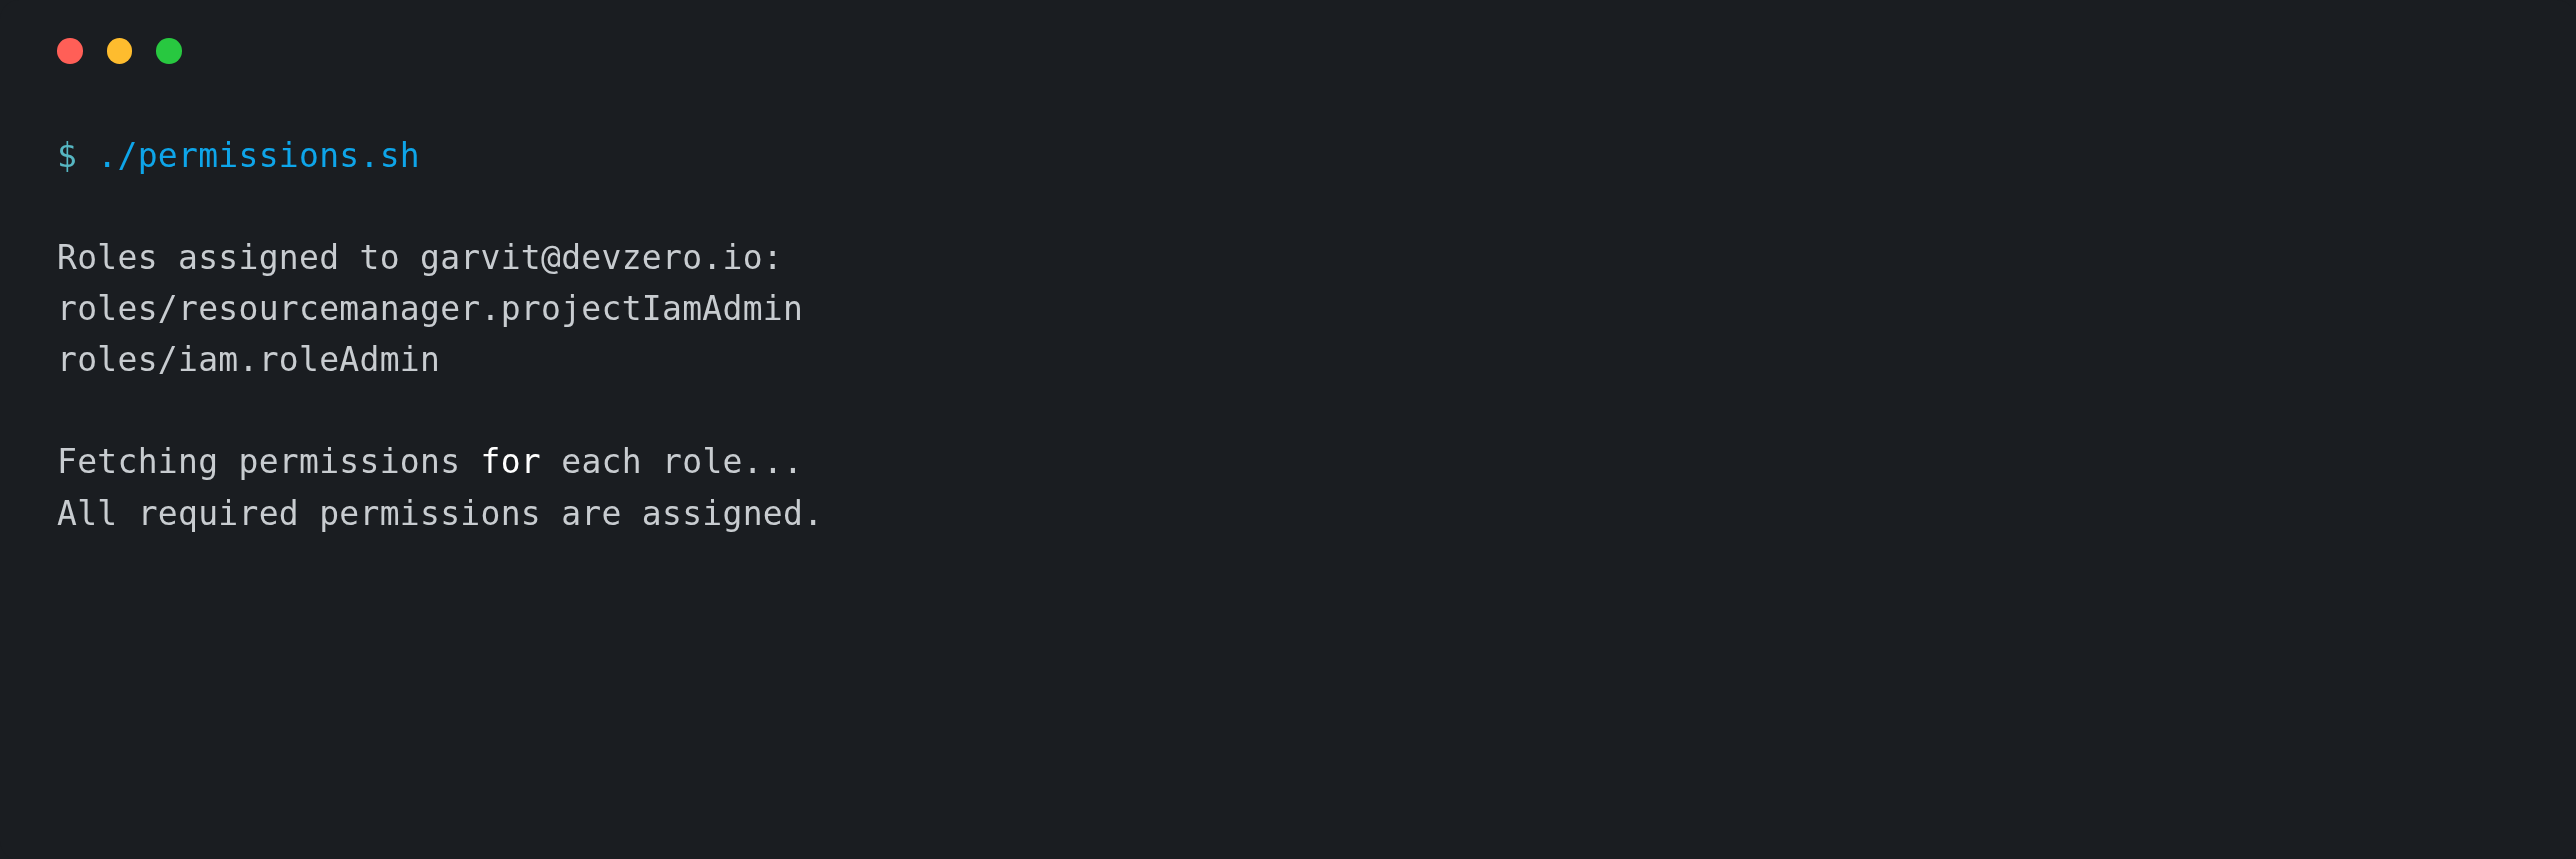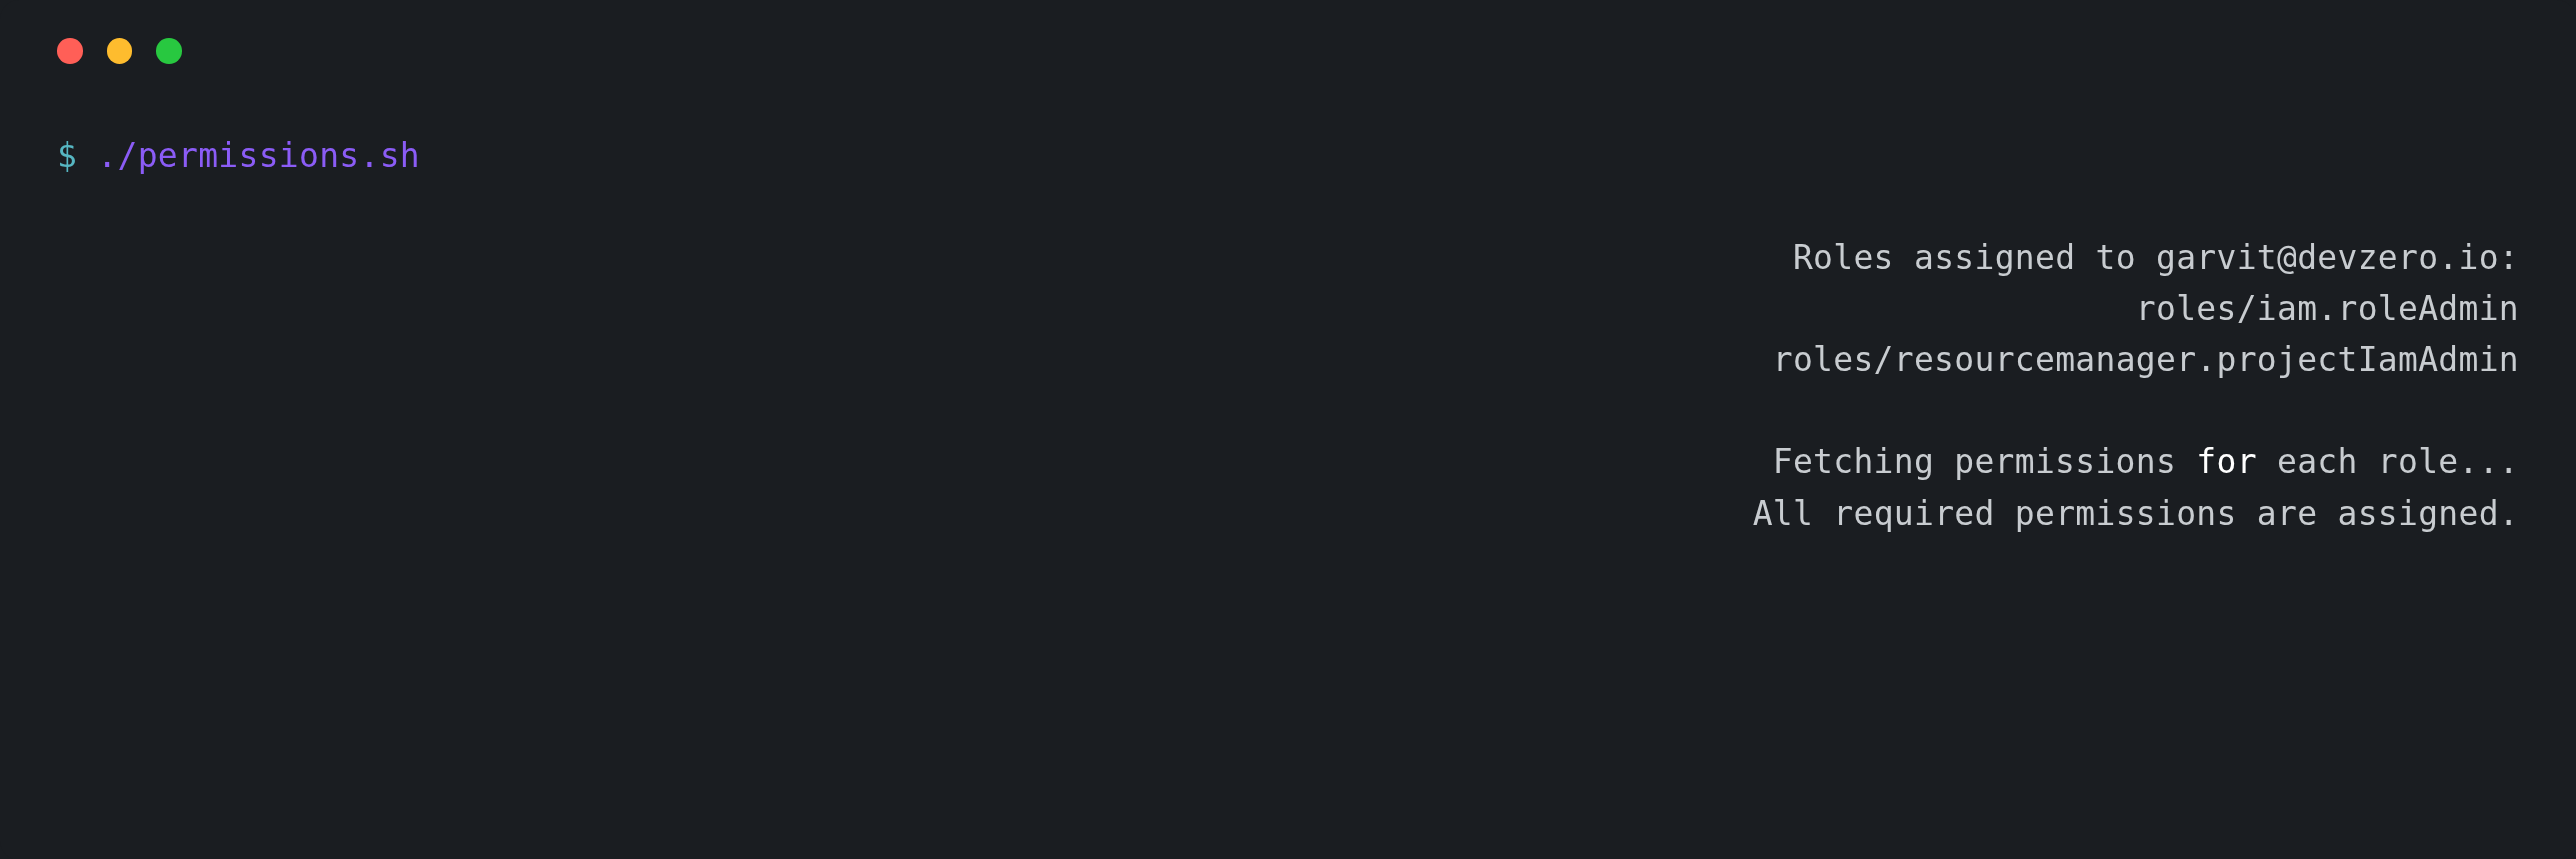--- a/index.html
+++ b/index.html
@@ -46,25 +46,24 @@
       font-size: 33px;
       line-height: 1.55;
       color: #c8ccd0;
       font-weight: 400;
       letter-spacing: 0.3px;
     }
     .prompt-symbol {
       color: #56b6c2;
     }
     .command-text {
-      color: #8b5cf6;
+      color: #0ea5e9;
     }
     .output-line {
       color: #c8ccd0;
-      text-align: right;
     }
     .keyword-for {
       color: #ffffff;
     }
     .line {
       white-space: pre;
     }
     .blank-line {
       height: 1.55em;
     }
@@ -76,20 +75,20 @@
   <div class="traffic-lights">
     <div class="traffic-light red"></div>
     <div class="traffic-light yellow"></div>
     <div class="traffic-light green"></div>
   </div>
 
   <div class="terminal-content">
     <div class="line"><span class="prompt-symbol">$</span> <span class="command-text">./permissions.sh</span></div>
     <div class="blank-line"></div>
     <div class="line output-line">Roles assigned to garvit@devzero.io:</div>
+    <div class="line output-line">roles/resourcemanager.projectIamAdmin</div>
     <div class="line output-line">roles/iam.roleAdmin</div>
-    <div class="line output-line">roles/resourcemanager.projectIamAdmin</div>
     <div class="blank-line"></div>
     <div class="line output-line"><span>Fetching permissions </span><span class="keyword-for">for</span><span> each role...</span></div>
     <div class="line output-line">All required permissions are assigned.</div>
   </div>
 </div>
 
 
 </body></html>

